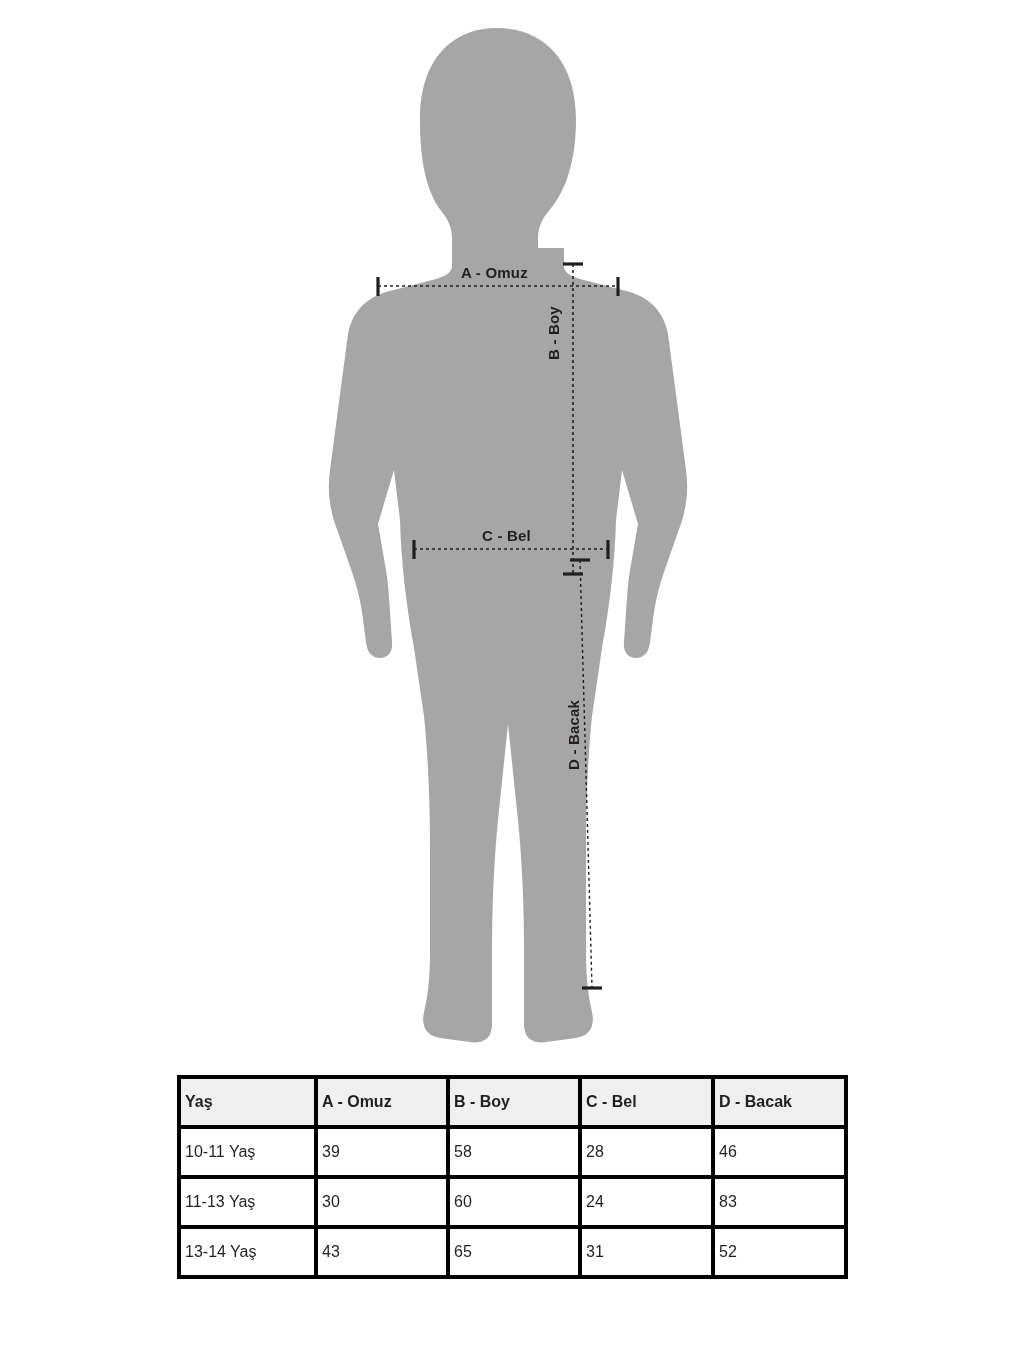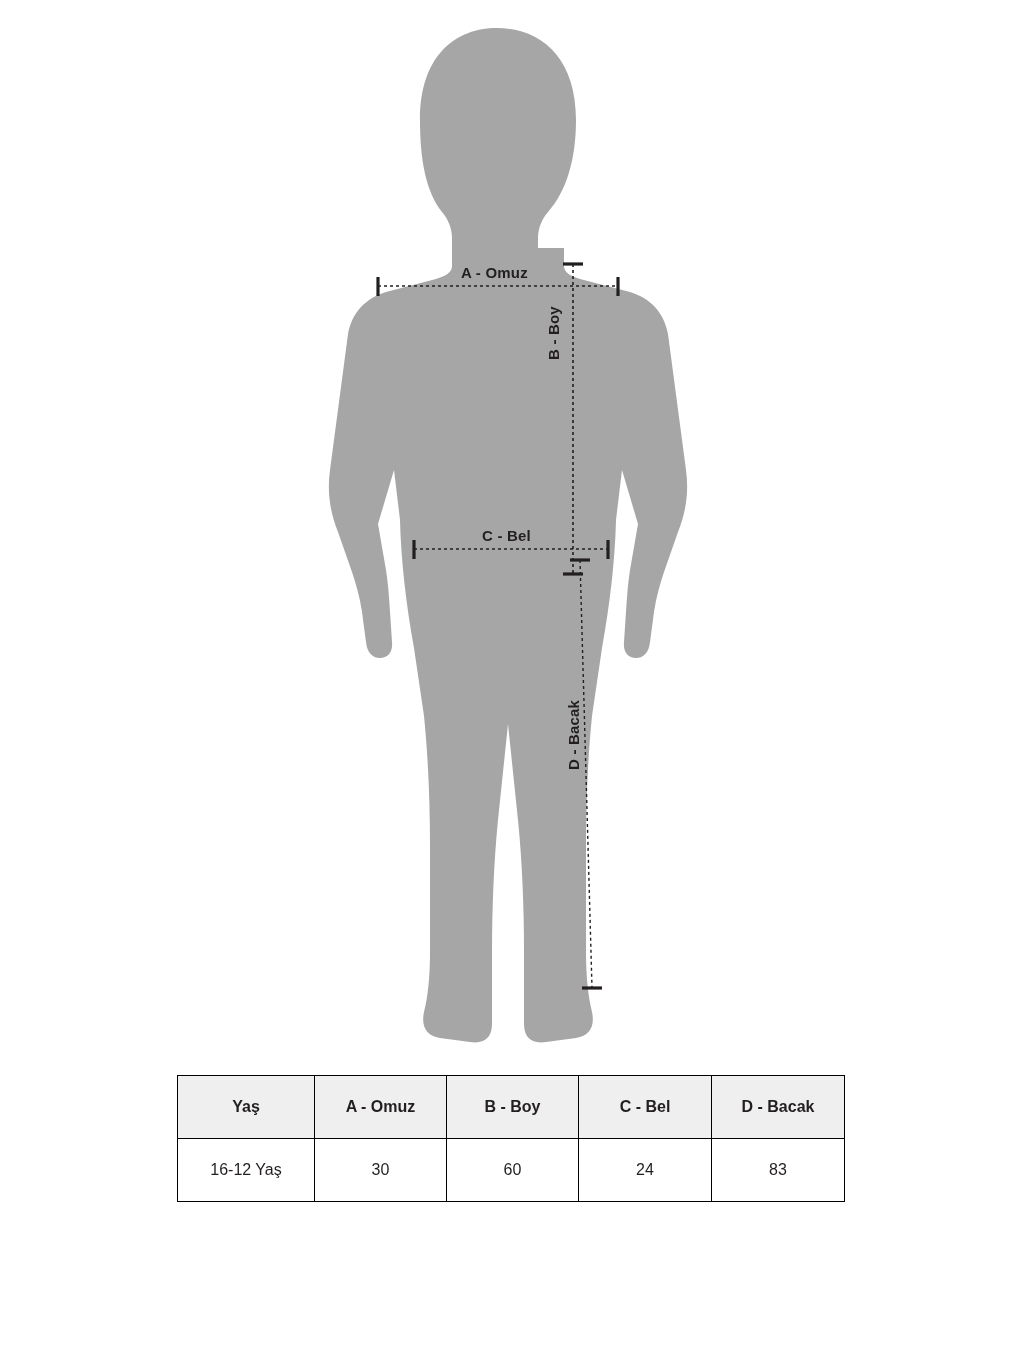--- a/index.html
+++ b/index.html
@@ -71,27 +71,27 @@
   #size-table {
     position: absolute;
     left: 177px;
     top: 1075px;
     width: 667px;
     border-collapse: collapse;
     table-layout: fixed;
   }
   #size-table th,
   #size-table td {
-    border: 1px solid #000000;
-    text-align: center;
+    border: 4px solid #000000;
+    text-align: left;
     font-family: "Liberation Sans", sans-serif;
     font-size: 16px;
     color: #231f20;
     height: 38px;
-    padding: 12px;
+    padding: 4px;
     vertical-align: middle;
   }
   #size-table thead th {
     background: #efefef;
     font-weight: bold;
     font-size: 16px;
   }
   #size-table tbody td {
     background: #ffffff;
     font-weight: normal;
@@ -223,22 +223,36 @@
       <tr>
         <th>Yaş</th>
         <th>A - Omuz</th>
         <th>B - Boy</th>
         <th>C - Bel</th>
         <th>D - Bacak</th>
       </tr>
     </thead>
     <tbody>
       <tr>
-        <td>16-12 Yaş</td>
+        <td>10-11 Yaş</td>
+        <td>39</td>
+        <td>58</td>
+        <td>28</td>
+        <td>46</td>
+      </tr>
+      <tr>
+        <td>11-13 Yaş</td>
         <td>30</td>
         <td>60</td>
         <td>24</td>
         <td>83</td>
       </tr>
+      <tr>
+        <td>13-14 Yaş</td>
+        <td>43</td>
+        <td>65</td>
+        <td>31</td>
+        <td>52</td>
+      </tr>
     </tbody>
   </table>
 
 </div>
 
 </body></html>

